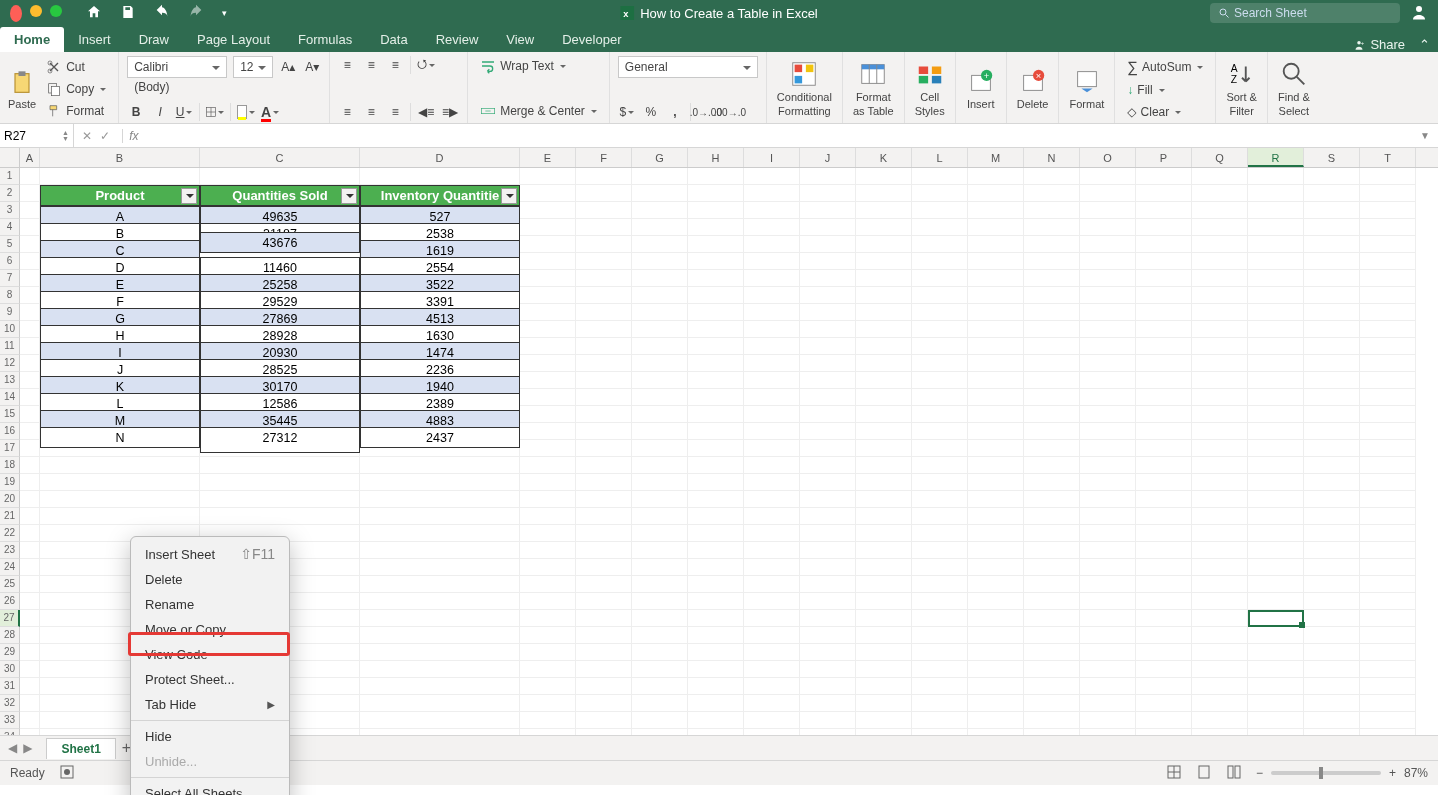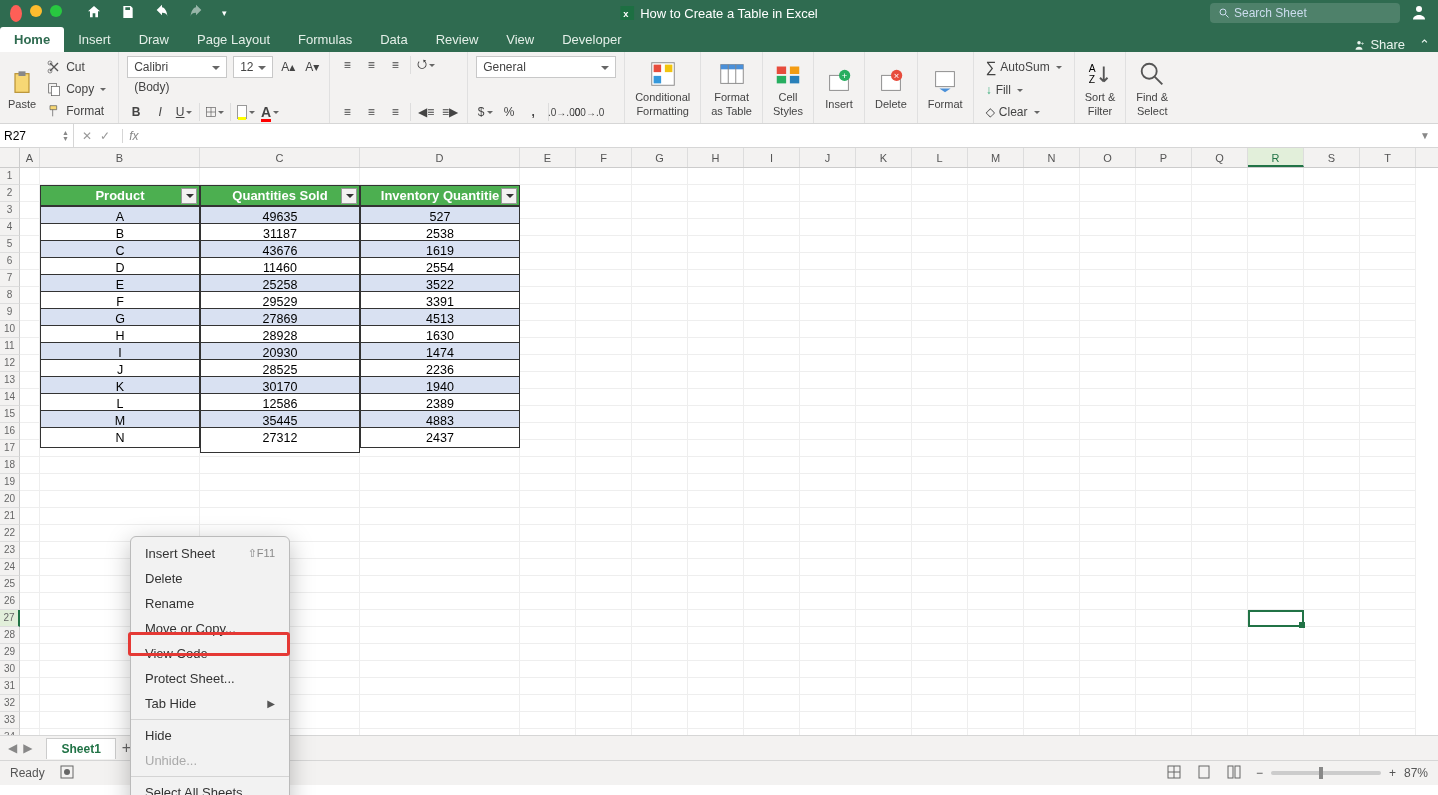--- a/index.html
+++ b/index.html
@@ -49,21 +49,21 @@
   .datacell.w { background:#fff; }
   .dhead { background:#4caf50; color:#fff; font-weight:600; position:relative; border:1px solid #333; height:22px; line-height:20px; font-size:13px; text-align:center; }
   .dhead .ddbtn { position:absolute; right:2px; top:2px; width:16px; height:16px; background:#f3f2f1; border:1px solid #999; }
   .dhead .ddbtn::after { content:""; position:absolute; left:4px; top:5px; border:4px solid transparent; border-top-color:#333; }
   .active-cell { position:absolute; border:2px solid #217346; background:transparent; }
   .active-cell::after { content:""; position:absolute; right:-3px; bottom:-3px; width:6px; height:6px; background:#217346; }
   .ctx-menu { position:absolute; left:130px; top:536px; width:160px; background:#f2f2f2; border:1px solid #bbb; border-radius:6px; box-shadow:0 6px 24px rgba(0,0,0,.25); font-size:13px; padding:4px 0; z-index:50; }
   .ctx-item { padding:5px 14px; display:flex; justify-content:space-between; align-items:center; color:#333; }
   .ctx-item.dis { color:#aaa; }
   .ctx-sep { height:1px; background:#d4d4d4; margin:3px 0; }
-  .ctx-sc { font-size:11px; color:#888; }
+  .ctx-sc { font-size:14px; color:#888; }
   .ctx-arrow { font-size:10px; color:#555; }
   .highlight-box { position:absolute; border:3px solid #e53935; border-radius:3px; left:128px; top:632px; width:162px; height:24px; z-index:60; }
   .sheet-tabs { height:25px; background:#f3f2f1; border-top:1px solid #d6d6d6; display:flex; align-items:center; font-size:12px; }
   .stnav { display:flex; gap:6px; padding:0 8px; color:#888; }
   .stab { background:#fff; border:1px solid #ccc; border-bottom:none; padding:3px 14px; margin-left:6px; font-weight:600; color:#217346; }
   .stab-add { margin-left:6px; color:#666; font-size:16px; }
   .status { height:25px; background:#f3f2f1; border-top:1px solid #d6d6d6; display:flex; align-items:center; font-size:12px; color:#555; padding:0 10px; justify-content:space-between; }
   .status-r { display:flex; align-items:center; gap:14px; }
   .zoom { display:flex; align-items:center; gap:8px; }
   .zoom .bar { width:110px; height:4px; background:#ccc; position:relative; border-radius:2px; }
@@ -222,20 +222,35 @@
     <div class="grow">
       <span class="ficon">≡</span>
       <span class="ficon">≡</span>
       <span class="ficon">≡</span>
       <span style="width:1px;height:18px;background:#ddd;"></span>
       <span class="ficon">◀≡</span>
       <span class="ficon">≡▶</span>
     </div>
   </div>
 
+  <div class="group">
+    <div class="gbtn ddarr">
+        <svg class="icon" viewBox="0 0 24 24">
+          <path d="M3 6h18M3 12h12a4 4 0 010 8h-4m0 0l3-3m-3 3l3 3" stroke="#3a7" fill="none" stroke-width="2"></path>
+        </svg>
+        <span>Wrap Text</span>
+      </div>
+    <div class="gbtn ddarr">
+        <svg class="icon" viewBox="0 0 24 24">
+          <rect x="2" y="8" width="20" height="8" fill="none" stroke="#3a7"></rect>
+          <path d="M8 12h8" stroke="#3a7"></path>
+        </svg>
+        <span>Merge &amp; Center</span>
+      </div>
+  </div>
 
   <div class="group">
     <div class="sel" style="width:140px;">General</div>
     <div class="grow">
       <span class="ficon ddarr">$</span>
       <span class="ficon">%</span>
       <span class="ficon">
           <b>,</b>
         </span>
       <span style="width:1px;height:18px;background:#ddd;"></span>
@@ -1159,21 +1174,21 @@
       <div class="dhead" style="position: absolute; left: 40px; top: 17px; width: 160px; height: 21px;"><span>Product</span><span class="ddbtn"></span></div>
       <div class="dhead" style="position: absolute; left: 200px; top: 17px; width: 160px; height: 21px;"><span>Quantities Sold</span><span class="ddbtn"></span></div>
       <div class="dhead" style="position: absolute; left: 360px; top: 17px; width: 160px; height: 21px;"><span>Inventory Quantitie</span><span class="ddbtn"></span></div>
       <div class="datacell" style="position: absolute; left: 40px; top: 38px; width: 160px; height: 21px;">A</div>
       <div class="datacell" style="position: absolute; left: 200px; top: 38px; width: 160px; height: 21px;">49635</div>
       <div class="datacell" style="position: absolute; left: 360px; top: 38px; width: 160px; height: 21px;">527</div>
       <div class="datacell w" style="position: absolute; left: 40px; top: 55px; width: 160px; height: 21px;">B</div>
       <div class="datacell w" style="position: absolute; left: 200px; top: 55px; width: 160px; height: 21px;">31187</div>
       <div class="datacell w" style="position: absolute; left: 360px; top: 55px; width: 160px; height: 21px;">2538</div>
       <div class="datacell" style="position: absolute; left: 40px; top: 72px; width: 160px; height: 21px;">C</div>
-      <div class="datacell" style="position: absolute; left: 200px; top: 72px; width: 160px; height: 21px;">43676</div>
+      <div class="datacell" style="position: absolute; left: 200px; top: 64px; width: 160px; height: 21px;">43676</div>
       <div class="datacell" style="position: absolute; left: 360px; top: 72px; width: 160px; height: 21px;">1619</div>
       <div class="datacell w" style="position: absolute; left: 40px; top: 89px; width: 160px; height: 21px;">D</div>
       <div class="datacell w" style="position: absolute; left: 200px; top: 89px; width: 160px; height: 21px;">11460</div>
       <div class="datacell w" style="position: absolute; left: 360px; top: 89px; width: 160px; height: 21px;">2554</div>
       <div class="datacell" style="position: absolute; left: 40px; top: 106px; width: 160px; height: 21px;">E</div>
       <div class="datacell" style="position: absolute; left: 200px; top: 106px; width: 160px; height: 21px; text-align: center;">25258</div>
       <div class="datacell" style="position: absolute; left: 360px; top: 106px; width: 160px; height: 21px;">3522</div>
       <div class="datacell w" style="position: absolute; left: 40px; top: 123px; width: 160px; height: 21px;">F</div>
       <div class="datacell w" style="position: absolute; left: 200px; top: 123px; width: 160px; height: 21px;">29529</div>
       <div class="datacell w" style="position: absolute; left: 360px; top: 123px; width: 160px; height: 21px;">3391</div>

